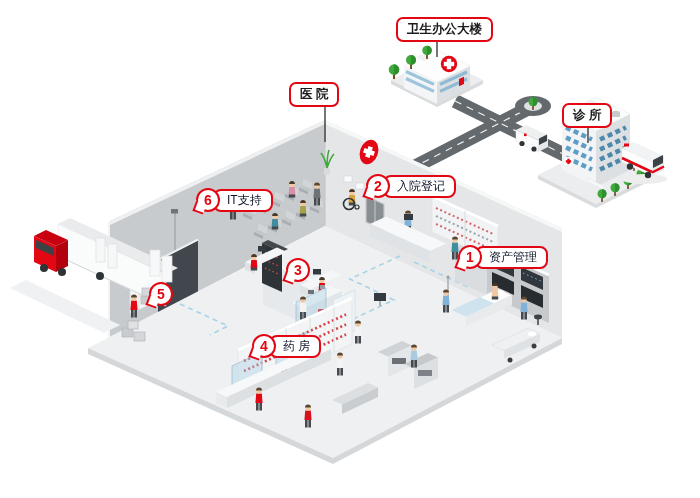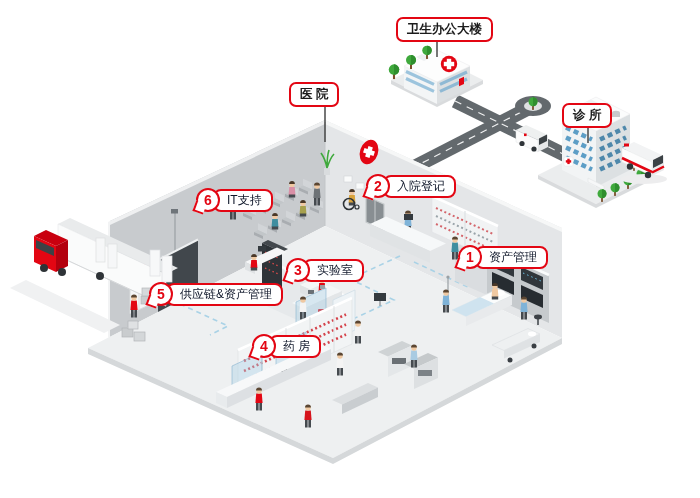--- a/index.html
+++ b/index.html
@@ -398,27 +398,25 @@
   <div class="callout c1">
     <div class="badge">1</div>
     <div class="bubble">资产管理</div>
   </div>
   <div class="callout c2">
     <div class="badge">2</div>
     <div class="bubble">入院登记</div>
   </div>
   <div class="callout c3">
     <div class="badge">3</div>
-    <div class="bubble">实验室</div>
   </div>
   <div class="callout c4">
     <div class="badge">4</div>
     <div class="bubble">药 房</div>
   </div>
   <div class="callout c5">
     <div class="badge">5</div>
-    <div class="bubble">供应链&amp;资产管理</div>
   </div>
   <div class="callout c6">
     <div class="badge">6</div>
     <div class="bubble">IT支持</div>
   </div>
 </div>
 
 </body></html>

